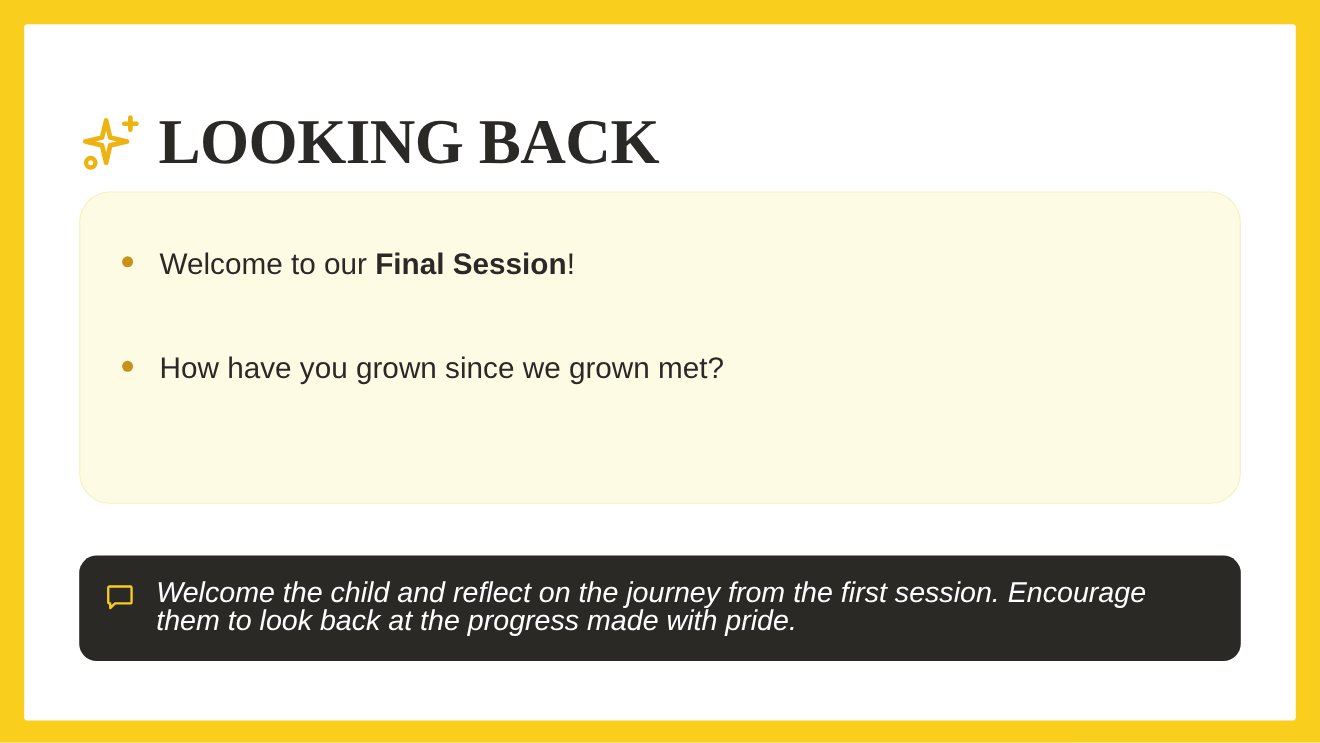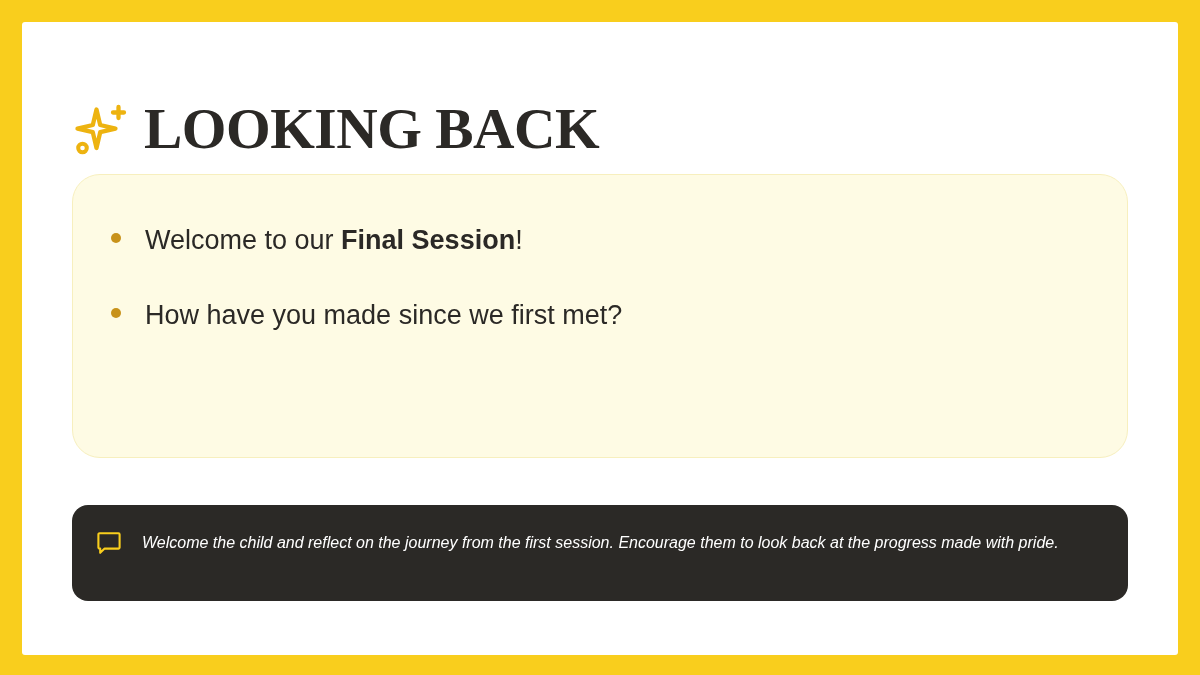--- a/index.html
+++ b/index.html
@@ -75,21 +75,21 @@
     background: #FEFBE4;
     border: 1px solid #F7EFBE;
     border-radius: 28px;
     padding: 48px 40px 48px 38px;
   }
 
   #bullet-list {
     list-style: none;
     display: flex;
     flex-direction: column;
-    gap: 41px;
+    gap: 61px;
   }
 
   .bullet-item {
     display: flex;
     align-items: baseline;
     gap: 0;
     font-size: 27px;
     line-height: 34px;
     color: #2B2926;
     font-weight: 400;
@@ -125,22 +125,22 @@
 
   #note-icon {
     flex: 0 0 auto;
     width: 26px;
     height: 26px;
     display: block;
     margin-top: 5px;
   }
 
   #note-text {
-    font-size: 16px;
-    line-height: 36px;
+    font-size: 26px;
+    line-height: 26px;
     font-style: italic;
     color: #FFFFFF;
     max-width: 935px;
   }
 </style>
 </head>
 <body>
 
 <div id="slide" style="background: rgb(249, 206, 29);">
   <div id="slide-inner" style="background: rgb(255, 255, 255);">
@@ -155,21 +155,21 @@
     </div>
 
     <div id="bullets-card" style="background: rgb(254, 251, 228); border-color: rgb(247, 239, 190);">
       <ul id="bullet-list">
         <li class="bullet-item">
           <span class="bullet-dot" style="background: rgb(200, 146, 26);"></span>
           <span class="bullet-text"><span>Welcome to our </span><b>Final Session</b><span>!</span></span>
         </li>
         <li class="bullet-item">
           <span class="bullet-dot" style="background: rgb(200, 146, 26);"></span>
-          <span class="bullet-text"><span>How have you made since we first met?</span></span>
+          <span class="bullet-text"><span>How have you grown since we grown met?</span></span>
         </li>
       </ul>
     </div>
 
     <div id="note-bar" style="background: rgb(43, 41, 38);">
       <svg id="note-icon" viewBox="0 0 26 26" fill="none" aria-hidden="true">
         <path d="M3.6 3.2 H22.4 A1.2 1.2 0 0 1 23.6 4.4 V17.4 A1.2 1.2 0 0 1 22.4 18.6 H8.6 L4.2 22.8 V18.6 H3.6 A1.2 1.2 0 0 1 2.4 17.4 V4.4 A1.2 1.2 0 0 1 3.6 3.2 Z" stroke="#F9CE1D" stroke-width="2.1" stroke-linejoin="round" fill="none"></path>
       </svg>
       <div id="note-text" style="color: rgb(255, 255, 255);">Welcome the child and reflect on the journey from the first session. Encourage them to look back at the progress made with pride.</div>
     </div>

